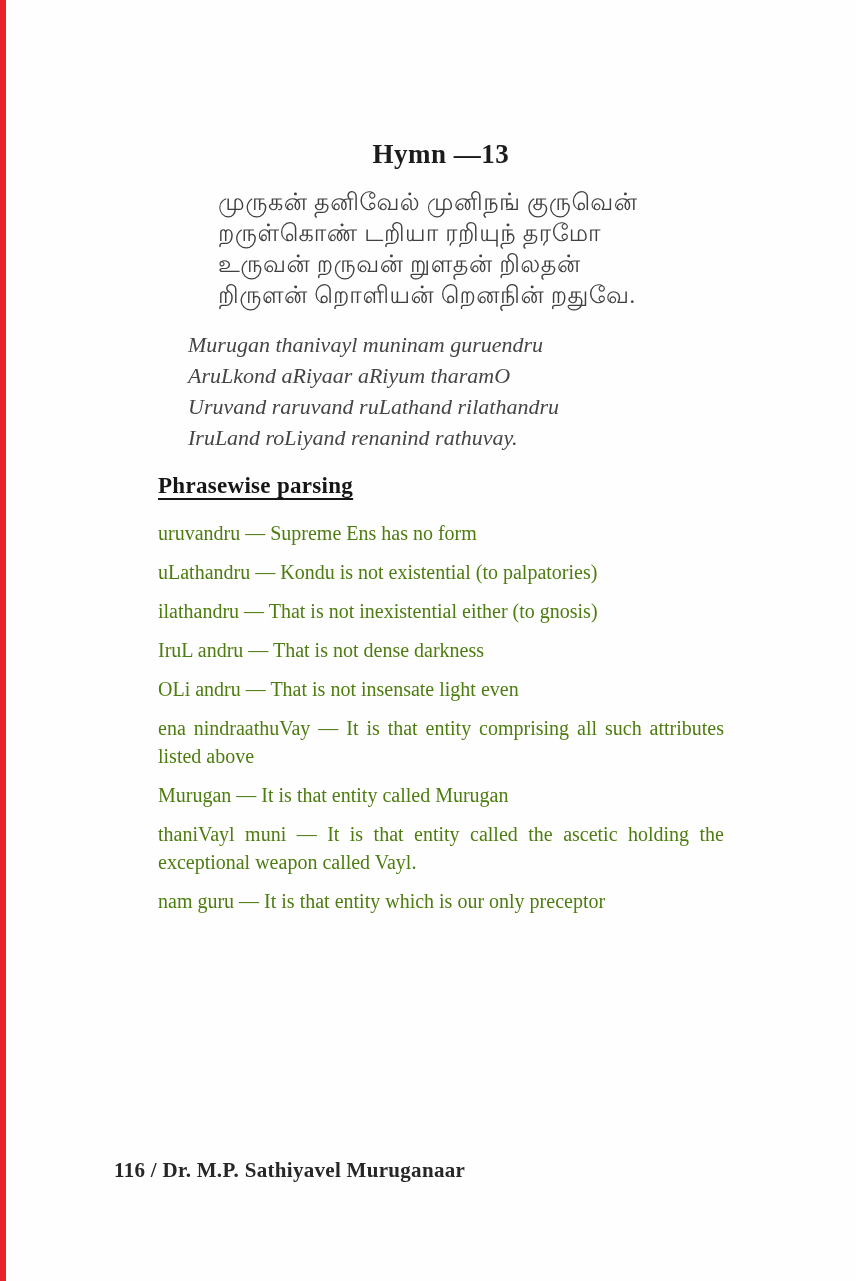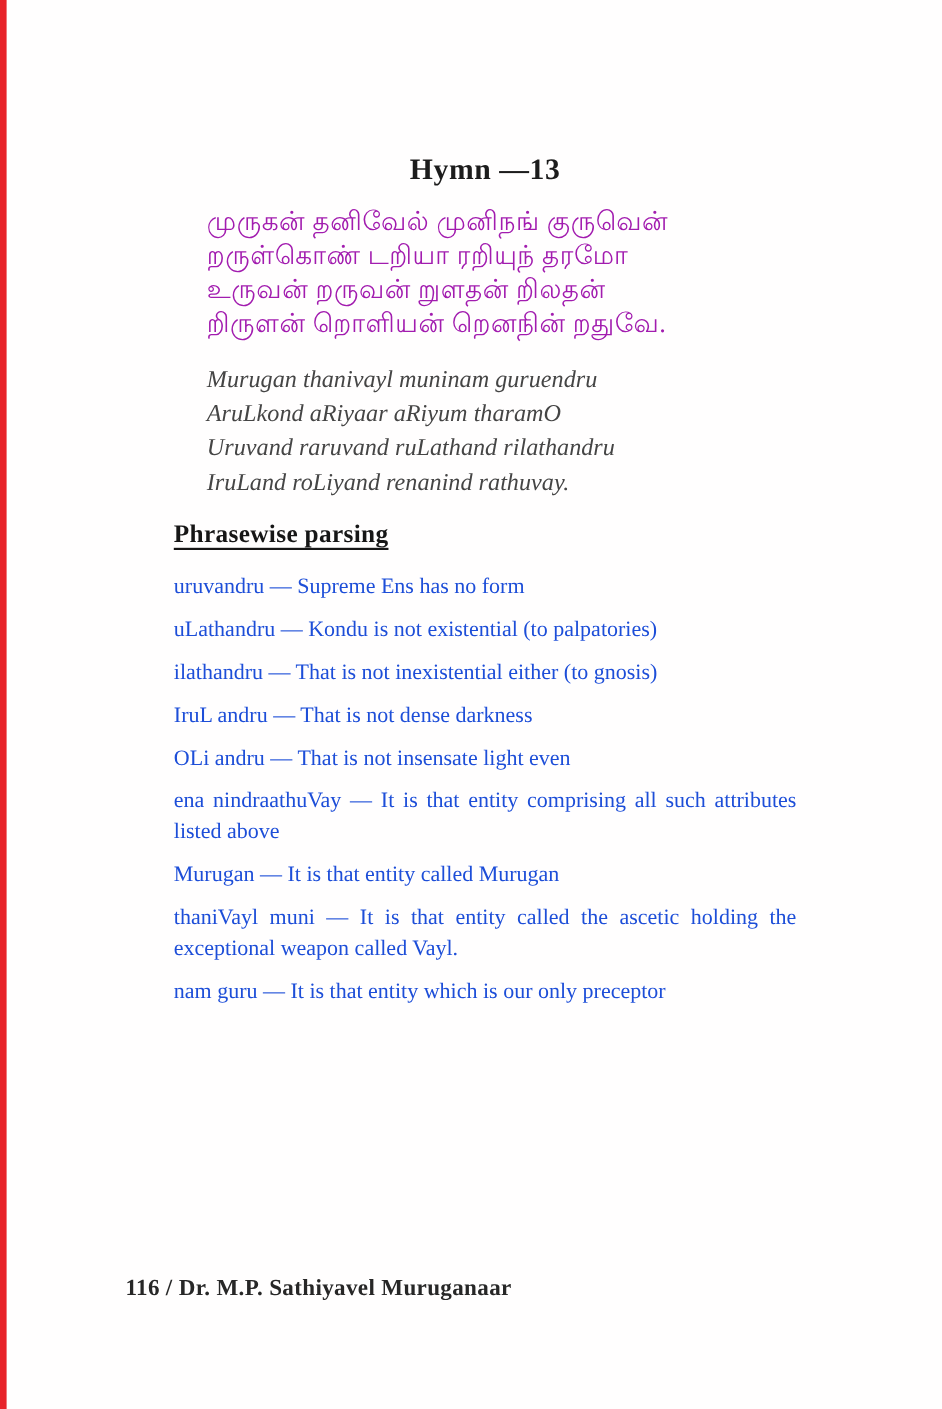--- a/index.html
+++ b/index.html
@@ -38,23 +38,24 @@
     font-weight: 600;
     letter-spacing: 0.5px;
     color: #1c1c1c;
   }
   .tamil-stanza {
     margin: 0 0 18px 30px;
   }
   .tamil-line {
     font-size: 24px;
     line-height: 31px;
-    color: #a21caf;
+    color: #404040;
     white-space: nowrap;
     letter-spacing: 0.5px;
+    margin-left: 30px;
   }
   .section-heading {
     margin: 20px 0 20px 0;
     font-size: 23px;
     font-weight: bold;
     color: #161616;
     text-decoration: underline;
     text-decoration-thickness: 2px;
     text-underline-offset: 5px;
     letter-spacing: 0.3px;
@@ -66,21 +67,21 @@
     font-style: italic;
     font-size: 22px;
     line-height: 31px;
     color: #454545;
     white-space: nowrap;
   }
   .parsing-entry {
     margin: 0 0 11px 0;
     font-size: 20px;
     line-height: 28px;
-    color: #1d4ed8;
+    color: #4d7c0f;
     text-align: justify;
     text-align-last: left;
   }
   .page-footer {
     position: absolute;
     left: 114px;
     top: 1158px;
     font-size: 21px;
     font-weight: bold;
     color: #272727;

